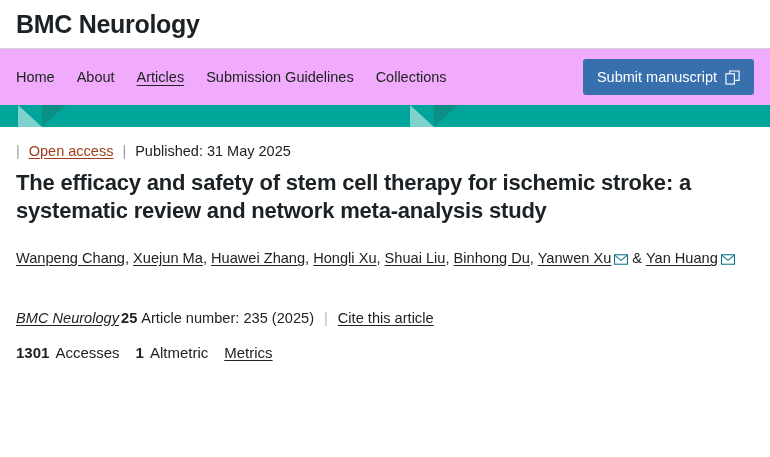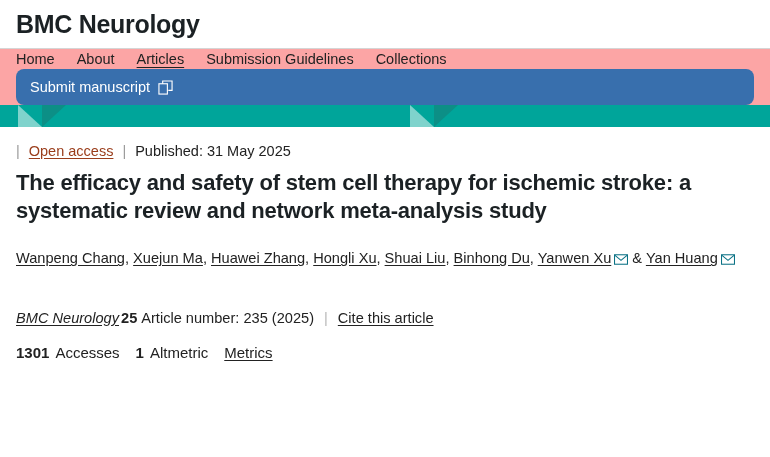--- a/index.html
+++ b/index.html
@@ -28,24 +28,24 @@
     line-height: 1;
   }
   .divider {
     height: 1px;
     background: #d5d5d5;
     width: 100%;
   }
   .navbar {
     height: 56px;
     display: flex;
+    align-items: center;
     padding: 0 16px;
-    background: #fca5a5;
+    background: #f0abfc;
     gap: 0;
-    flex-direction: column;
   }
   .nav-items {
     display: flex;
     align-items: center;
     gap: 22px;
     flex: 1;
   }
   .nav-item {
     font-size: 14.5px;
     color: #222222;
@@ -53,21 +53,21 @@
     white-space: nowrap;
   }
   .nav-item.active {
     text-decoration: underline;
     text-underline-offset: 3px;
   }
   .submit-btn {
     background: #386fad;
     color: #ffffff;
     border: none;
-    border-radius: 8px;
+    border-radius: 3px;
     height: 36px;
     padding: 0 14px;
     font-size: 14.5px;
     font-family: "Liberation Sans", sans-serif;
     display: flex;
     align-items: center;
     gap: 8px;
     cursor: pointer;
   }
   .submit-btn svg { flex: none; }

